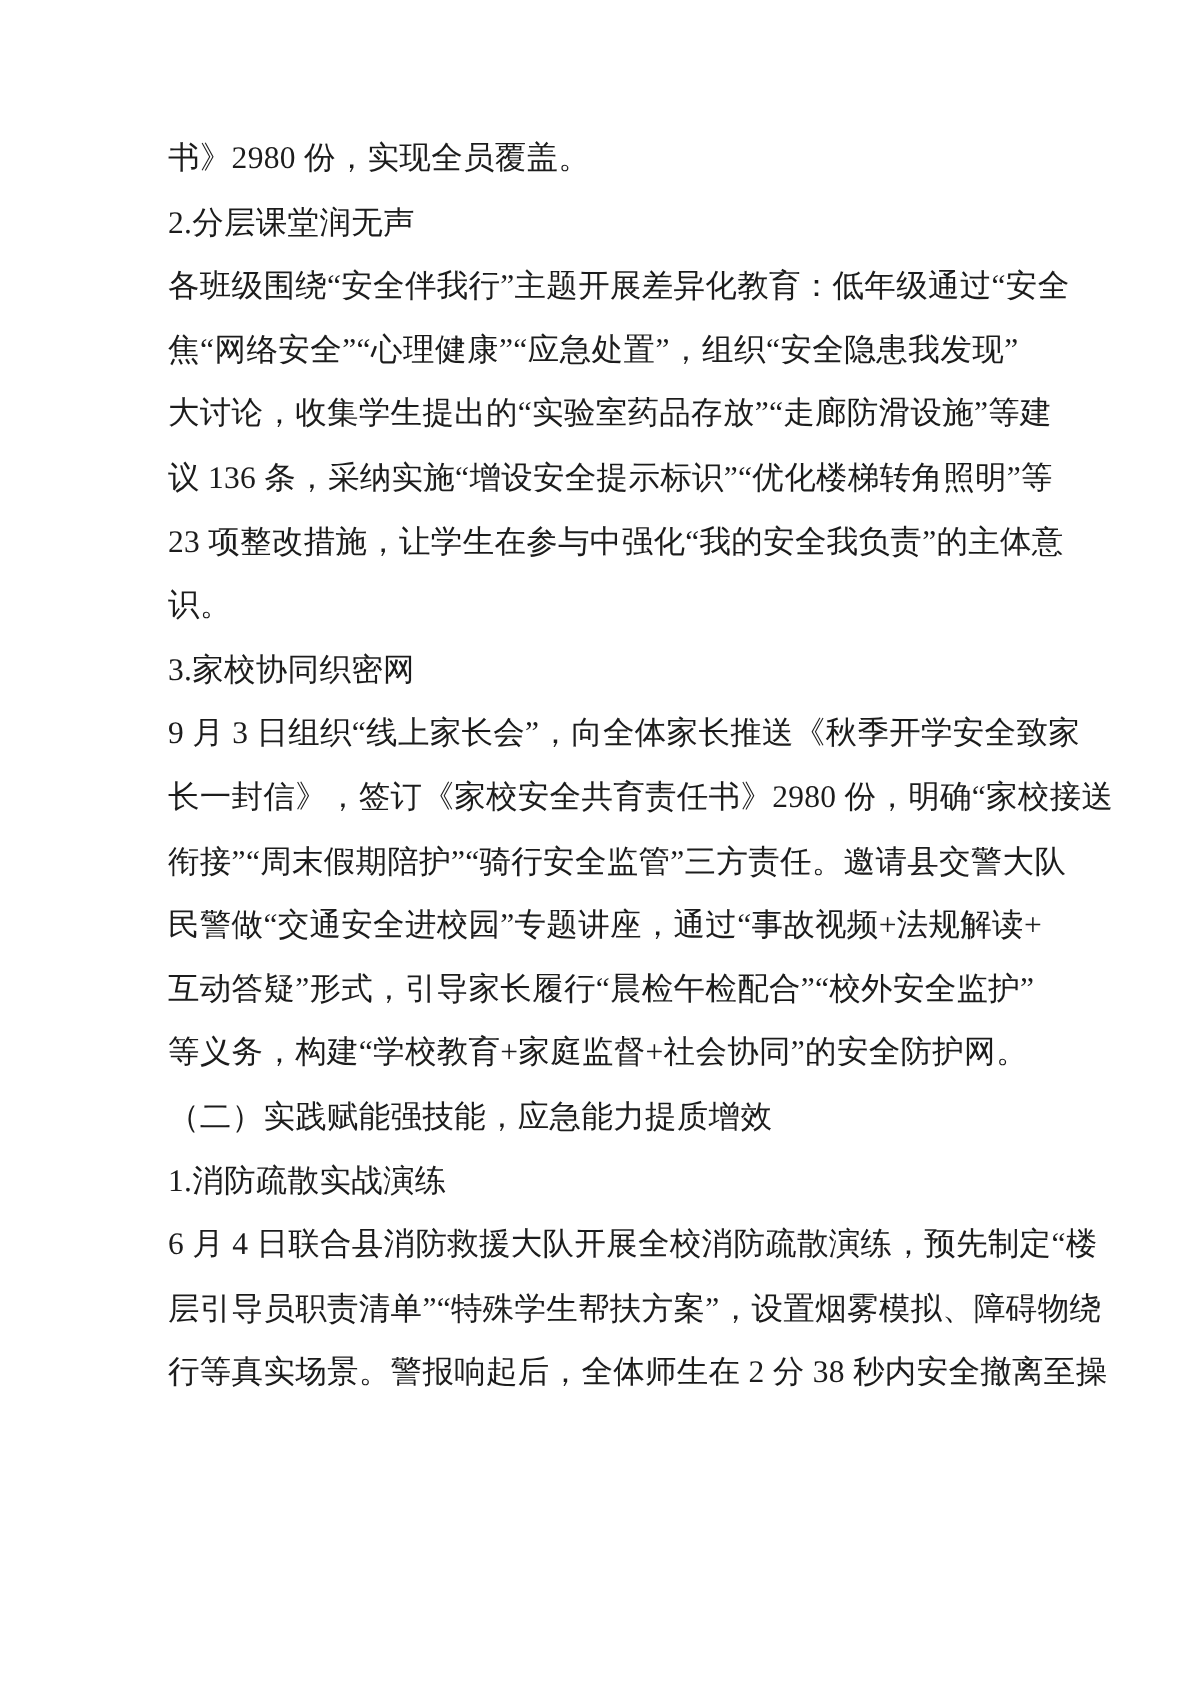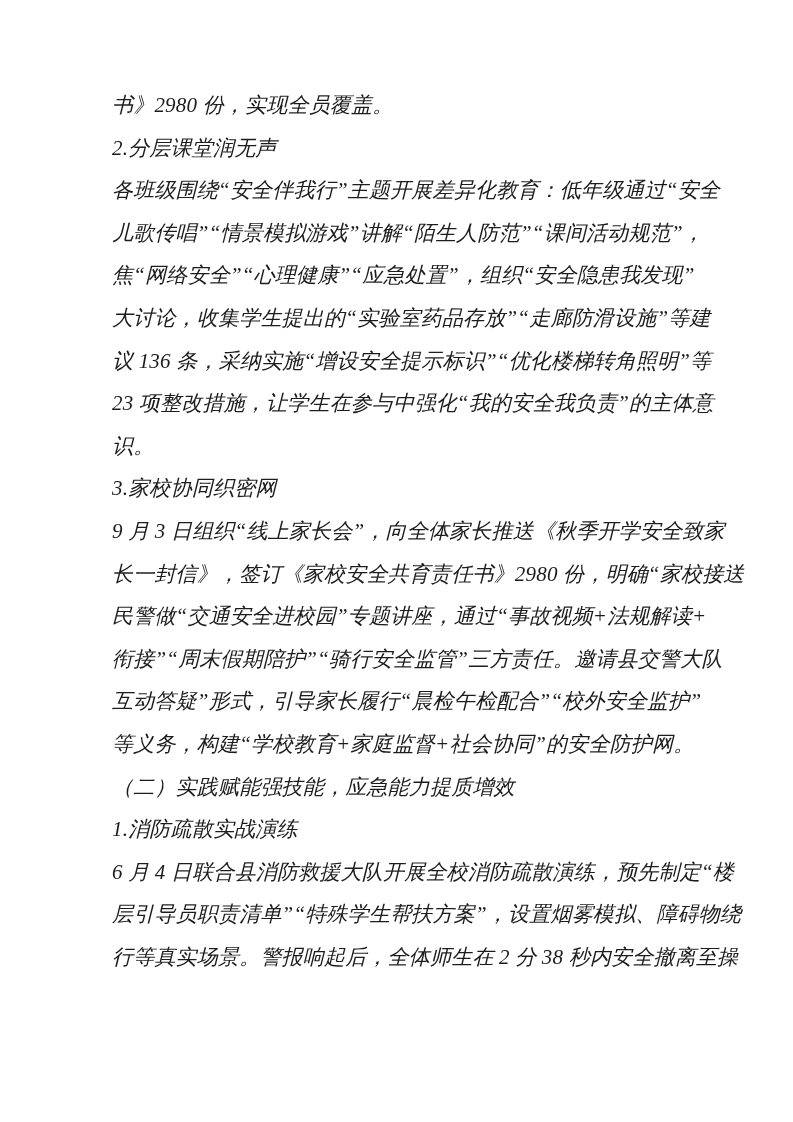--- a/index.html
+++ b/index.html
@@ -21,46 +21,44 @@
     width: 567px;
     font-family: "Liberation Serif", serif;
     font-size: 21px;
     line-height: 42.6px;
     color: #1c1c1c;
     letter-spacing: 0.2px;
   }
   .line {
     white-space: nowrap;
     text-align: left;
-    font-style: italic;
   }
   .line.fill {
     text-align: justify;
     text-align-last: justify;
   }
 </style>
 </head>
 <body>
 
 <div class="page">
   <div class="text-block">
     <div class="line">书》2980 份，实现全员覆盖。</div>
     <div class="line">2.分层课堂润无声</div>
     <div class="line fill">各班级围绕“安全伴我行”主题开展差异化教育：低年级通过“安全</div>
-    <div class="line fill">儿歌传唱”“情景模拟游戏”讲解“陌生人防范”“课间活动规范”，</div>
     <div class="line fill">焦“网络安全”“心理健康”“应急处置”，组织“安全隐患我发现”</div>
     <div class="line fill">大讨论，收集学生提出的“实验室药品存放”“走廊防滑设施”等建</div>
     <div class="line fill">议 136 条，采纳实施“增设安全提示标识”“优化楼梯转角照明”等</div>
     <div class="line fill">23 项整改措施，让学生在参与中强化“我的安全我负责”的主体意</div>
     <div class="line">识。</div>
     <div class="line">3.家校协同织密网</div>
     <div class="line fill">9 月 3 日组织“线上家长会”，向全体家长推送《秋季开学安全致家</div>
     <div class="line fill">长一封信》，签订《家校安全共育责任书》2980 份，明确“家校接送</div>
+    <div class="line fill">衔接”“周末假期陪护”“骑行安全监管”三方责任。邀请县交警大队</div>
     <div class="line fill">民警做“交通安全进校园”专题讲座，通过“事故视频+法规解读+</div>
-    <div class="line fill">衔接”“周末假期陪护”“骑行安全监管”三方责任。邀请县交警大队</div>
     <div class="line fill">互动答疑”形式，引导家长履行“晨检午检配合”“校外安全监护”</div>
     <div class="line">等义务，构建“学校教育+家庭监督+社会协同”的安全防护网。</div>
     <div class="line">（二）实践赋能强技能，应急能力提质增效</div>
     <div class="line">1.消防疏散实战演练</div>
     <div class="line fill">6 月 4 日联合县消防救援大队开展全校消防疏散演练，预先制定“楼</div>
     <div class="line fill">层引导员职责清单”“特殊学生帮扶方案”，设置烟雾模拟、障碍物绕</div>
     <div class="line fill">行等真实场景。警报响起后，全体师生在 2 分 38 秒内安全撤离至操</div>
   </div>
 </div>
 

